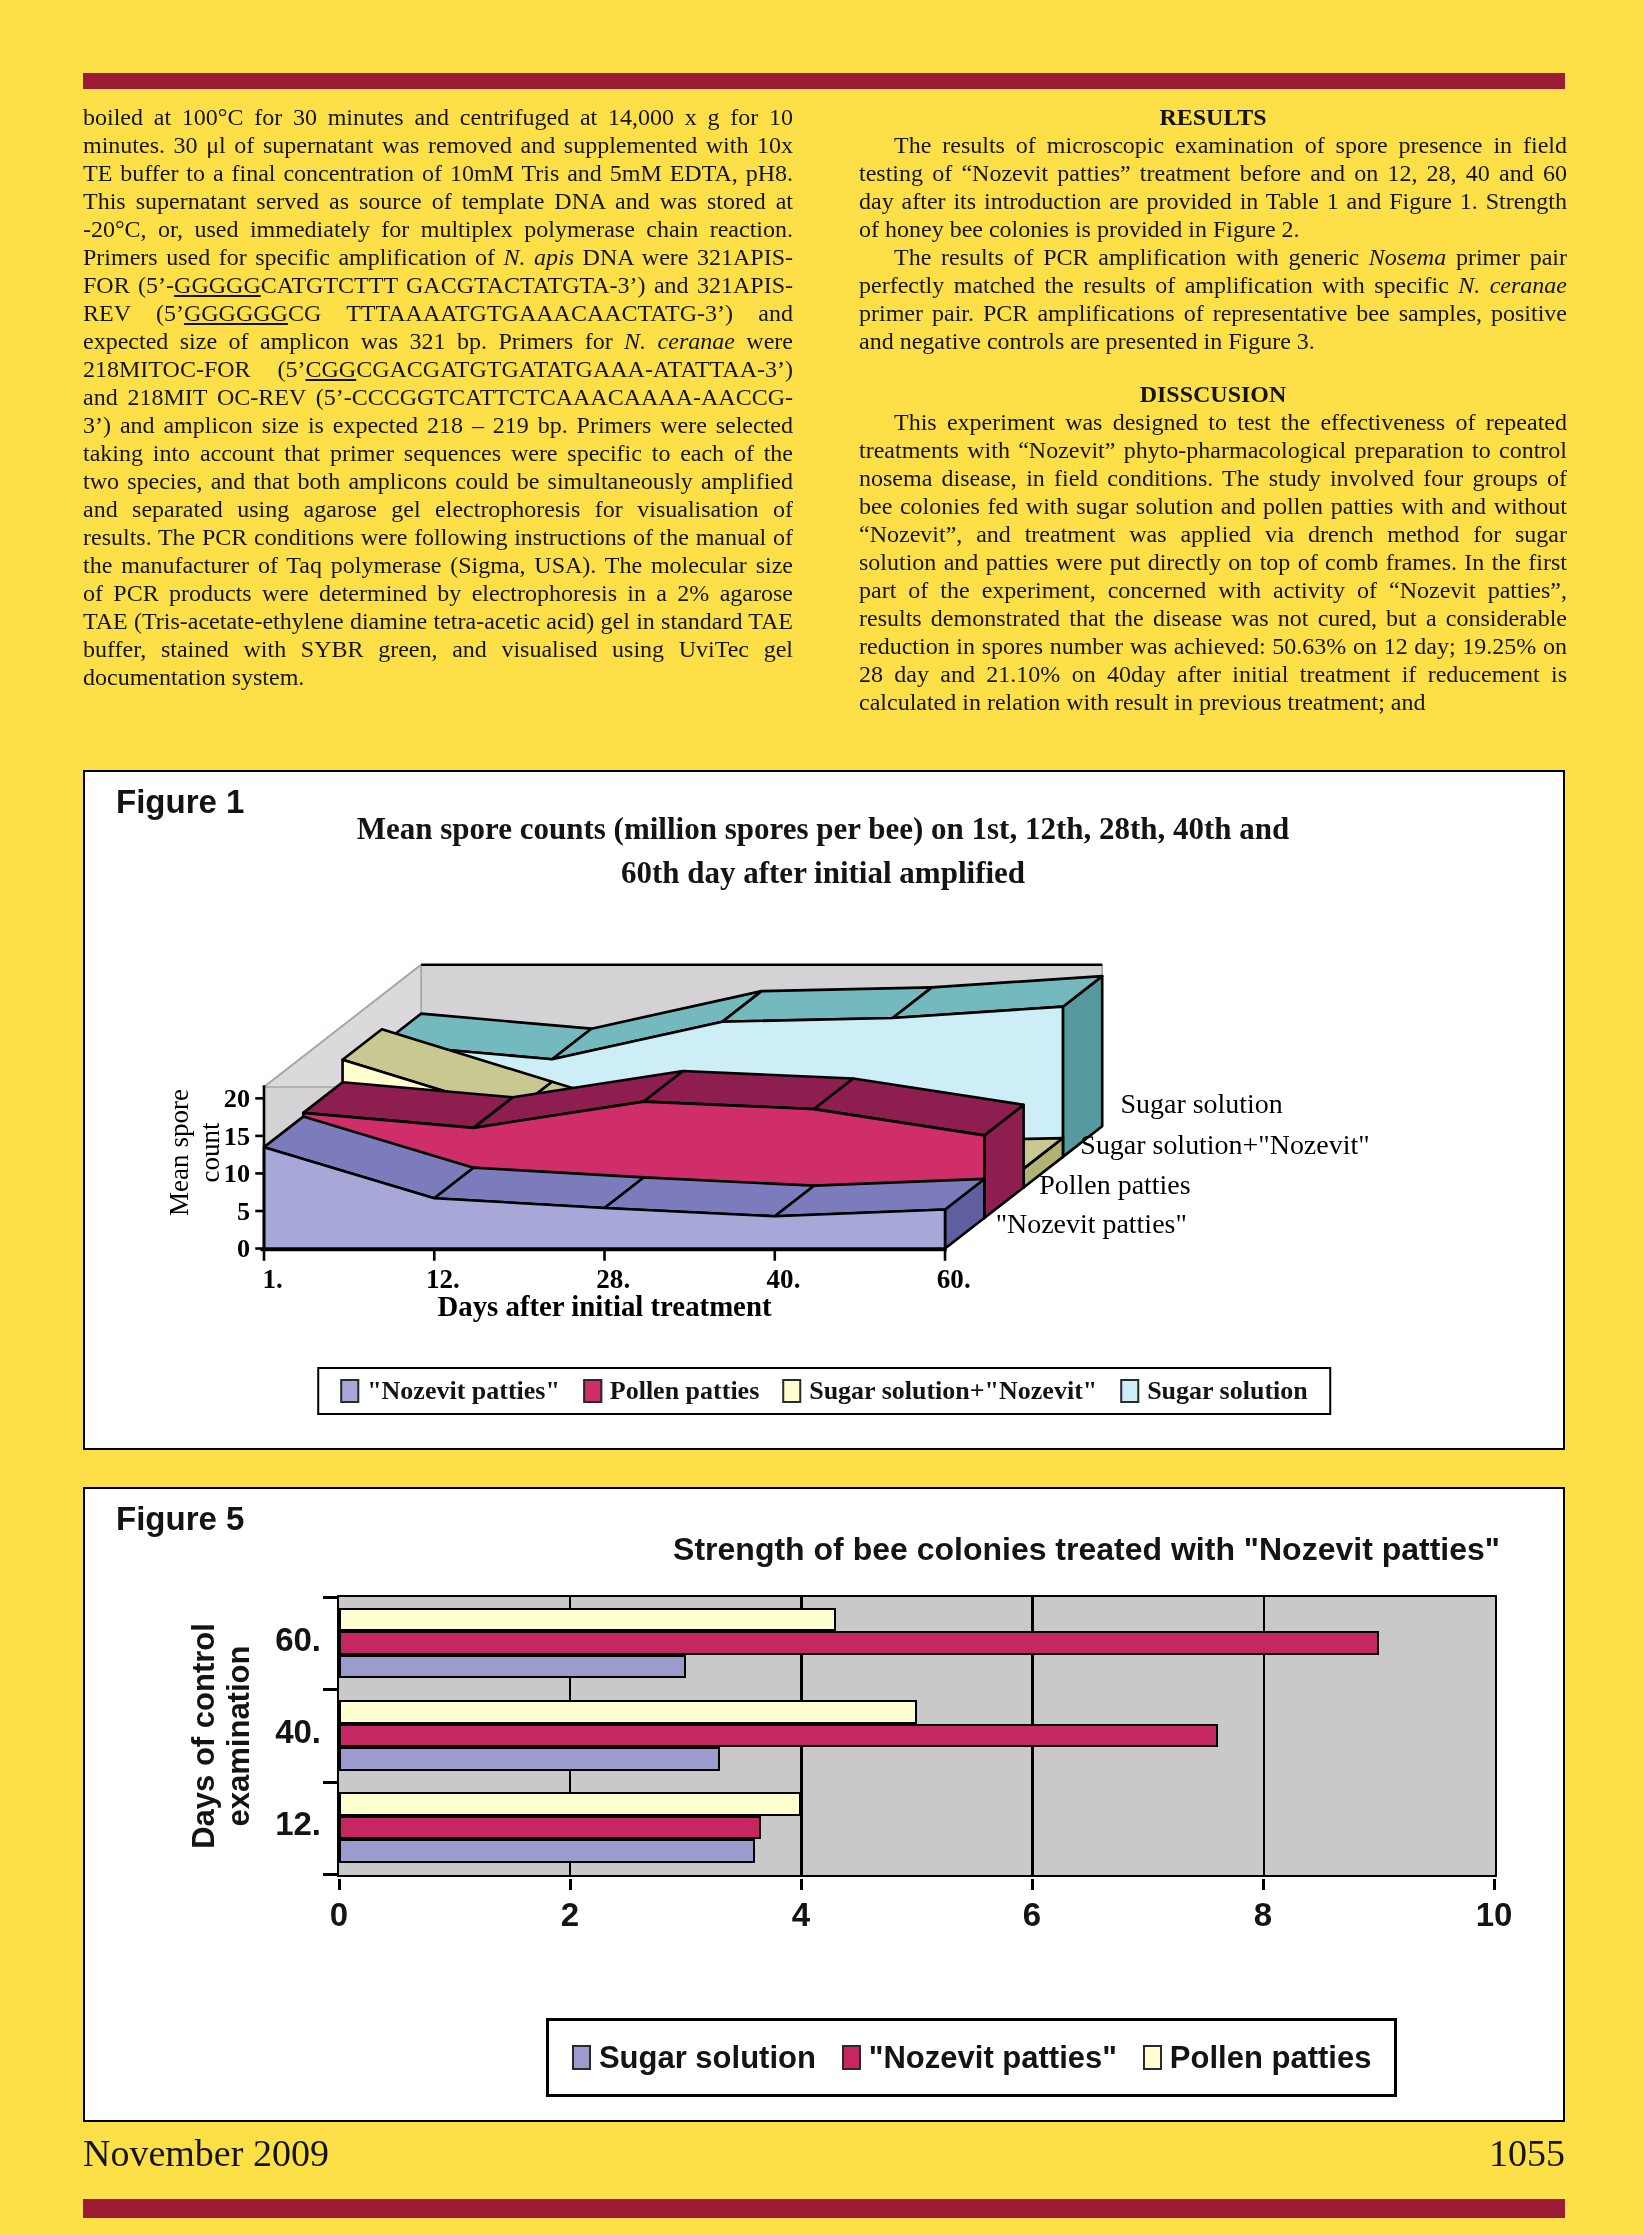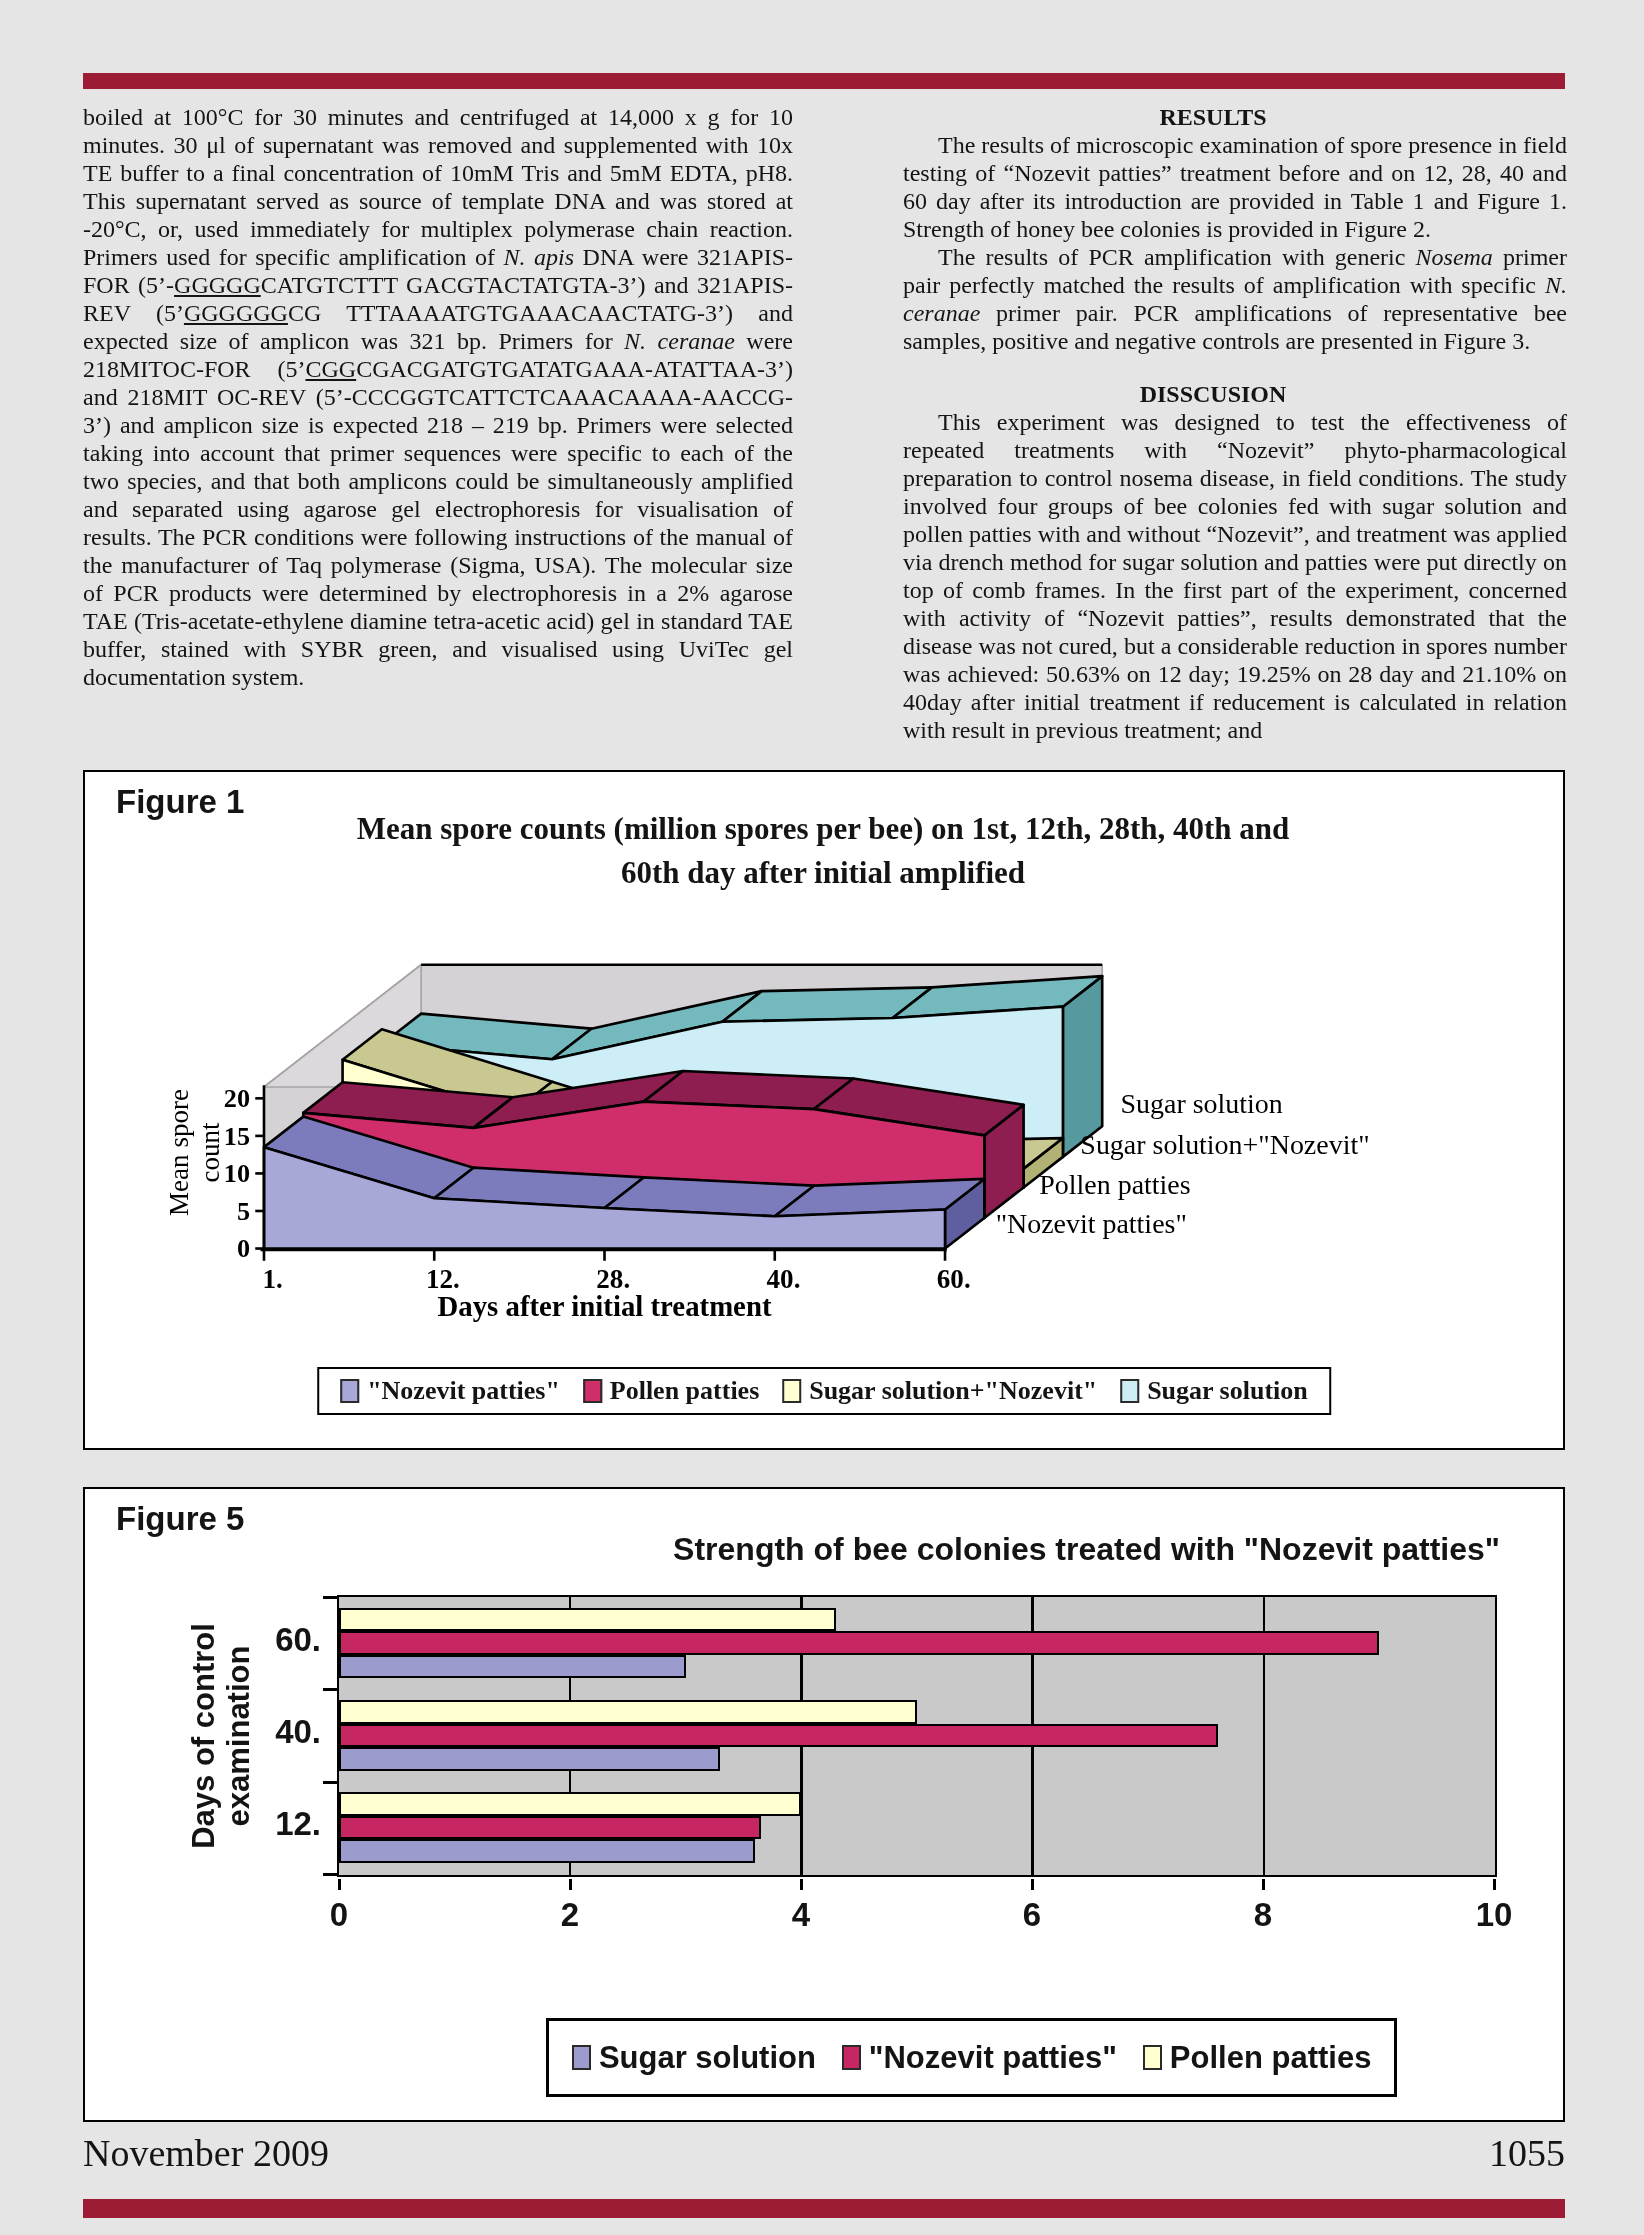--- a/index.html
+++ b/index.html
@@ -1,25 +1,25 @@
 <!DOCTYPE html>
 <html style="font-size:14px"><head>
 <meta charset="utf-8">
 <style>
   html,body{margin:0;padding:0;background:#ffffff;}
-  #page{position:relative;width:1645px;height:2236px;background:#e5e5e5;
+  #page{position:relative;width:1645px;height:2236px;background:#fde047;
         font-family:"Liberation Serif",serif;color:#141414;overflow:hidden;}
   .rule{position:absolute;left:83px;width:1482px;height:15.7px;}
   #top-rule{top:73px;}
   #bottom-rule{top:2199px;height:19px;}
   .col{position:absolute;top:103px;font-size:24px;line-height:28px;text-align:justify;}
   #left-col{left:83px;width:710px;}
   #right-col{left:859px;width:708px;}
   .col p{margin:0;}
-  .col .indent{text-indent:35px;margin-left:44px;}
+  .col .indent{text-indent:35px;}
   .head{font-weight:bold;text-align:center;margin:0;}
   .head.gap{margin-top:24.5px;text-align:center;}
   .u{text-decoration:underline;}
   .figure-box{position:absolute;left:83px;width:1478px;border:2.6px solid #000;background:#fff;}
   #fig1{top:770px;height:676px;}
   #fig2{top:1487px;height:631px;}
   .fig-label{position:absolute;left:31px;top:10.5px;font-family:"Liberation Sans",sans-serif;
              font-weight:bold;font-size:33px;}
   #fig1-title{position:absolute;top:35px;left:105px;width:1266px;text-align:center;
               font-weight:bold;font-size:31px;line-height:44px;}

